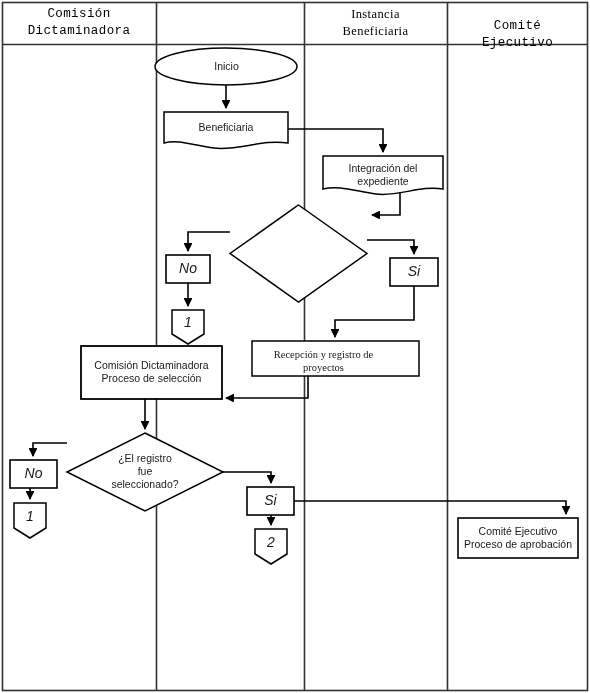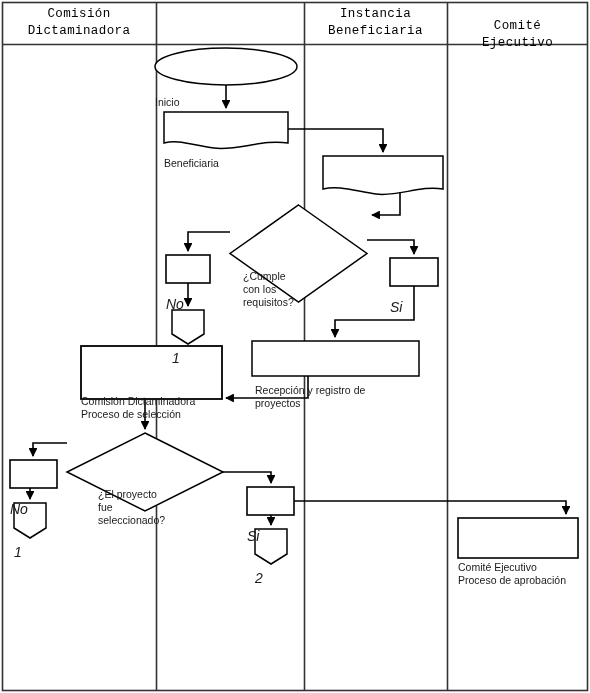--- a/index.html
+++ b/index.html
@@ -29,24 +29,23 @@
     text-align: center;
     white-space: pre-line;
     letter-spacing: 0.4px;
   }
   .node-label {
     position: absolute;
     font-family: "Liberation Sans", sans-serif;
     font-size: 10.5px;
     line-height: 13px;
     color: #1a1a1a;
-    text-align: left;
+    text-align: center;
     white-space: pre-line;
     pointer-events: none;
-    margin-top: 36px;
   }
   .node-label.conn {
     font-size: 14px;
     font-style: italic;
   }
 </style>
 </head>
 <body>
 
 <div id="page">
@@ -153,47 +152,46 @@
       <path d="M 223 472 L 271 472 L 271 483" marker-end="url(#arrow)"></path>
 
       <path d="M 271 515 L 271 525" marker-end="url(#arrow)"></path>
 
       <path d="M 294 501 L 566 501 L 566 514" marker-end="url(#arrow)"></path>
     </g>
   </svg>
 
   <div class="lane-header-label" style="left:2px; top:6px; width:154px;">Comisión
 Dictaminadora</div>
-  <div class="lane-header-label" style="left:304px; top:6px; width:143px;">Instancia
+  <div class="lane-header-label" style="left:304px; top:6px; width:143px;font-family:Liberation Serif, serif;">Instancia
 Beneficiaria</div>
   <div class="lane-header-label" style="left:447px; top:18px; width:141px;">Comité
 Ejecutivo</div>
 
   <div class="node-label" style="left:155px; top:60px; width:143px;">Inicio</div>
 
   <div class="node-label" style="left:164px; top:121px; width:124px;">Beneficiaria</div>
 
-
-  <div class="node-label" style="left:243px; top:234px; width:111px;">¿Cumple
-con los
-requisitos?</div>
+  <div class="node-label" style="left:323px; top:162px; width:120px;">Integración del
+expediente</div>
+
 
   <div class="node-label conn" style="left:166px; top:262px; width:44px;">No</div>
 
   <div class="node-label conn" style="left:390px; top:265px; width:48px;">Si</div>
 
   <div class="node-label conn" style="left:172px; top:316px; width:32px;">1</div>
 
-  <div class="node-label" style="left:255px; top:348px; width:161px;">Recepción y registro de
+  <div class="node-label" style="left:243px; top:348px; width:161px;font-family:Liberation Serif, serif;">Recepción y registro de
 proyectos</div>
 
   <div class="node-label" style="left:81px; top:359px; width:141px;">Comisión Dictaminadora
 Proceso de selección</div>
 
-  <div class="node-label" style="left:98px; top:452px; width:94px;">¿El proyecto
+  <div class="node-label" style="left:98px; top:452px; width:94px;">¿El registro
 fue
 seleccionado?</div>
 
   <div class="node-label conn" style="left:10px; top:467px; width:47px;">No</div>
 
   <div class="node-label conn" style="left:14px; top:510px; width:32px;">1</div>
 
   <div class="node-label conn" style="left:247px; top:494px; width:47px;">Si</div>
 
   <div class="node-label conn" style="left:255px; top:536px; width:32px;">2</div>

